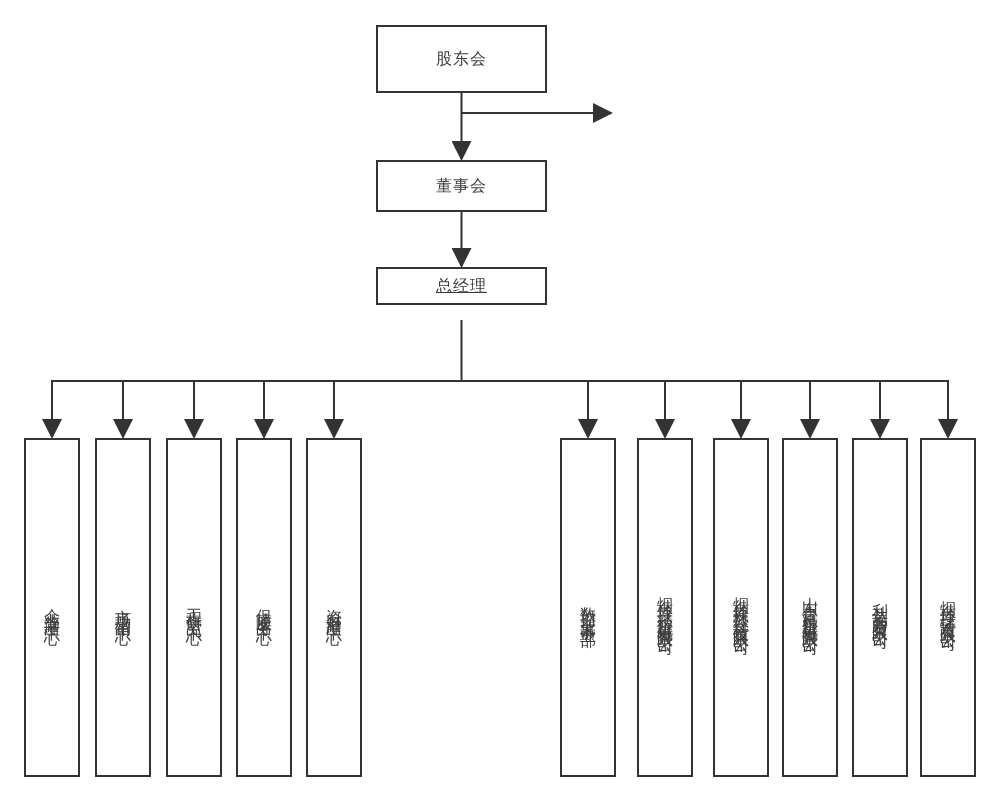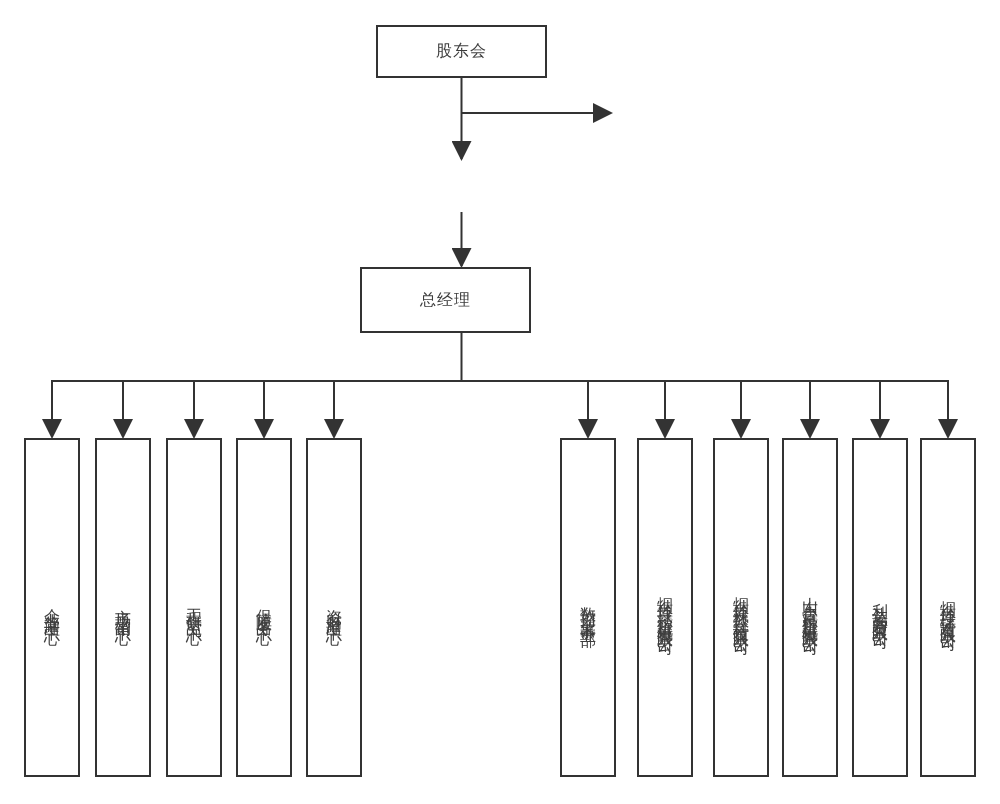--- a/index.html
+++ b/index.html
@@ -44,24 +44,24 @@
   .v-label {
     writing-mode: vertical-rl;
     text-orientation: upright;
     font-size: 16px;
     letter-spacing: 4px;
     line-height: 1;
     color: #3d3d3d;
     white-space: nowrap;
   }
   
-  #box-shareholders { left: 376px; top: 25px;  width: 171px; height: 53px; }
+  #box-shareholders { left: 376px; top: 25px;  width: 171px; height: 68px; }
   #box-supervisors  { left: 612px; top: 86px;  width: 182px; height: 54px; }
   #box-directors    { left: 376px; top: 160px; width: 171px; height: 52px; }
-  #box-gm           { left: 360px; top: 267px; width: 171px; height: 66px; }
+  #box-gm           { left: 376px; top: 267px; width: 171px; height: 38px; text-decoration: underline; }
   
   #dept-0  { left: 24px;  }
   #dept-1  { left: 95px;  }
   #dept-2  { left: 166px; }
   #dept-3  { left: 236px; }
   #dept-4  { left: 306px; }
   #dept-5  { left: 560px; }
   #dept-6  { left: 637px; }
   #dept-7  { left: 713px; }
   #dept-8  { left: 782px; }
@@ -100,20 +100,23 @@
     <line x1="810" y1="380" x2="810" y2="437" stroke="#333333" stroke-width="2" marker-end="url(#arrow)"></line>
     <line x1="880" y1="380" x2="880" y2="437" stroke="#333333" stroke-width="2" marker-end="url(#arrow)"></line>
     <line x1="948" y1="380" x2="948" y2="437" stroke="#333333" stroke-width="2" marker-end="url(#arrow)"></line>
   </svg>
 
   <div class="node h-box" id="box-shareholders">
     <span>股东会</span>
   </div>
 
 
+  <div class="node h-box" id="box-directors">
+    <span>董事会</span>
+  </div>
 
   <div class="node h-box" id="box-gm">
     <span>总经理</span>
   </div>
 
   <div class="node v-box" id="dept-0">
     <span class="v-label">企业管理中心</span>
   </div>
   <div class="node v-box" id="dept-1">
     <span class="v-label">市场营销中心</span>

